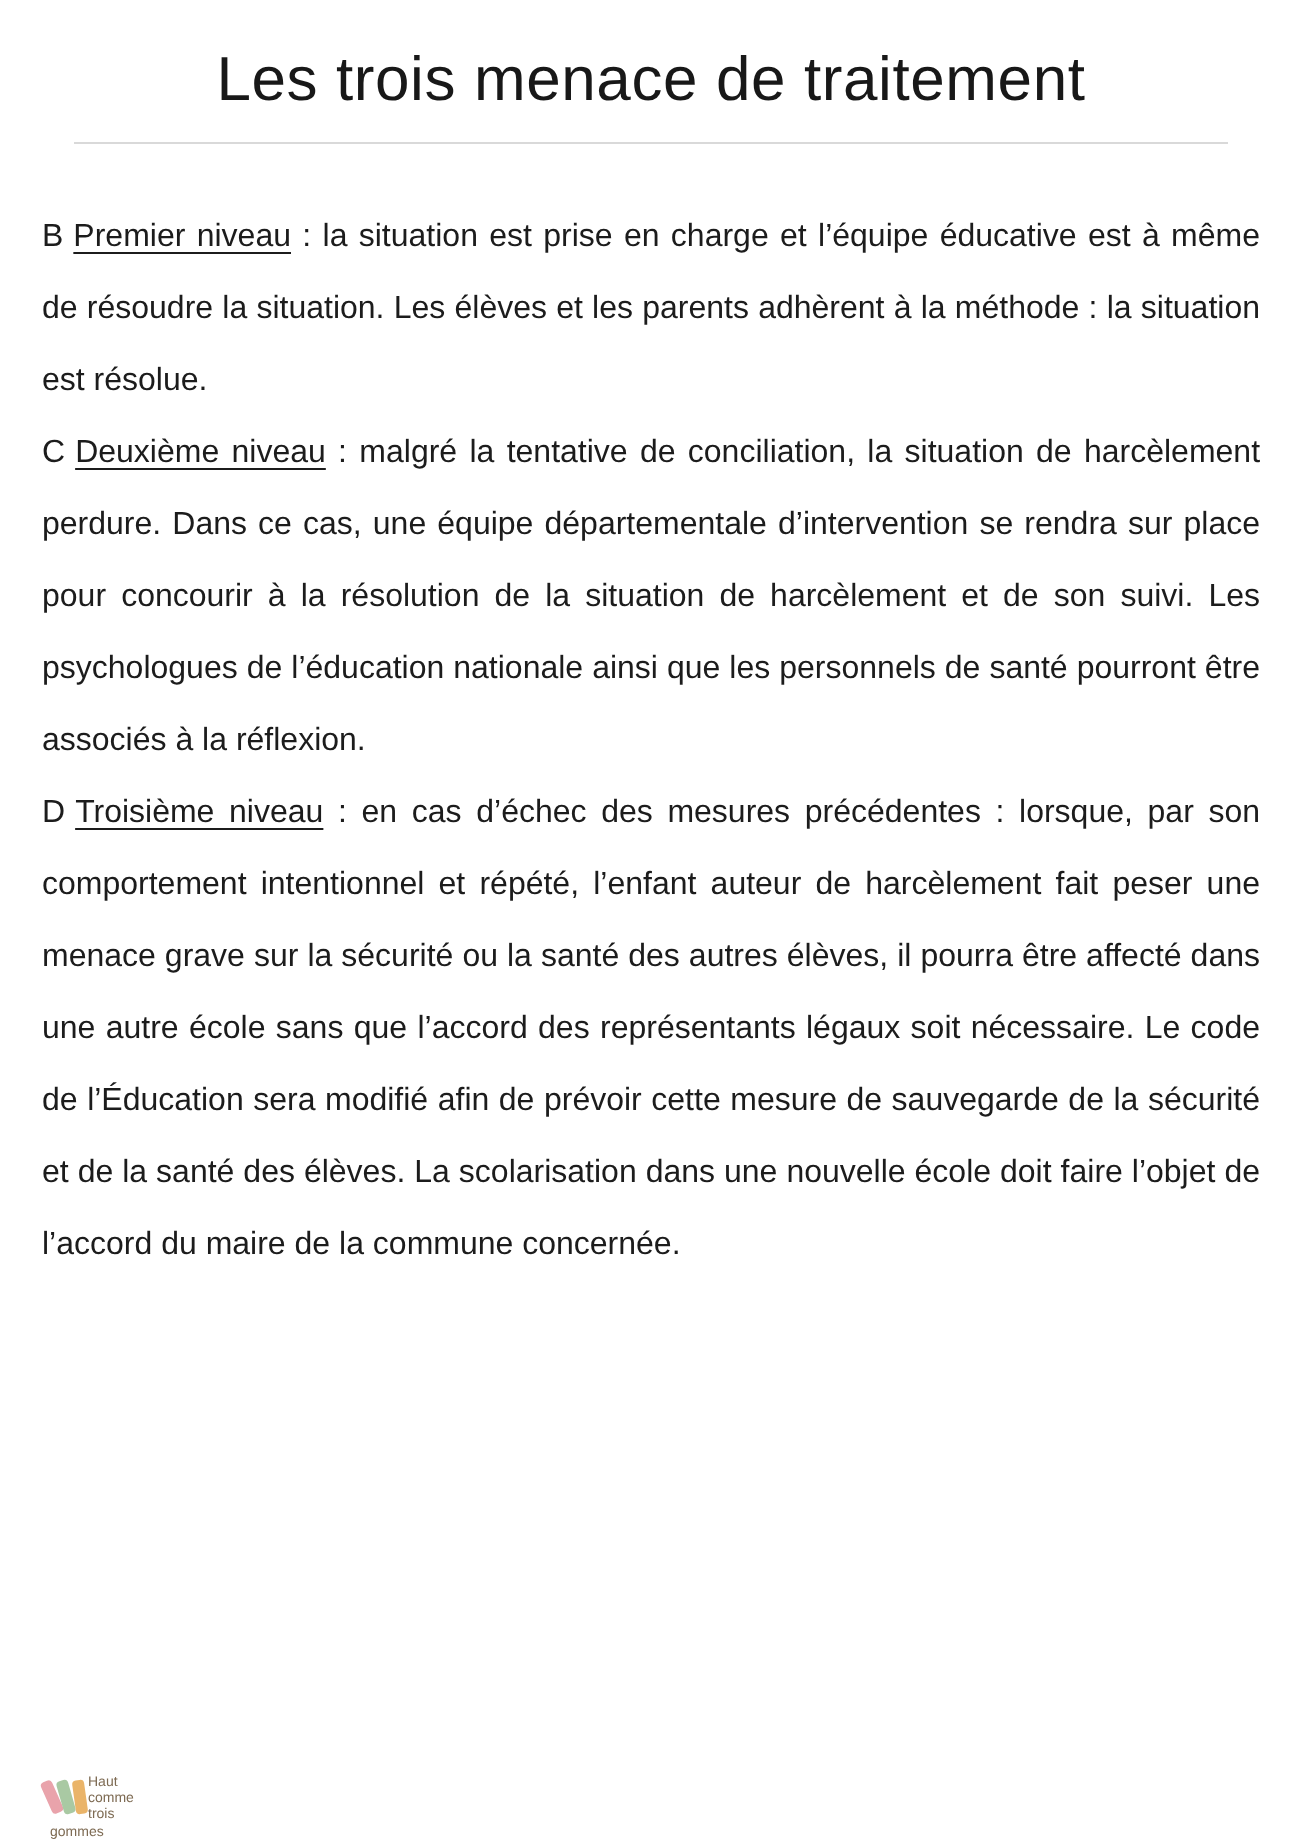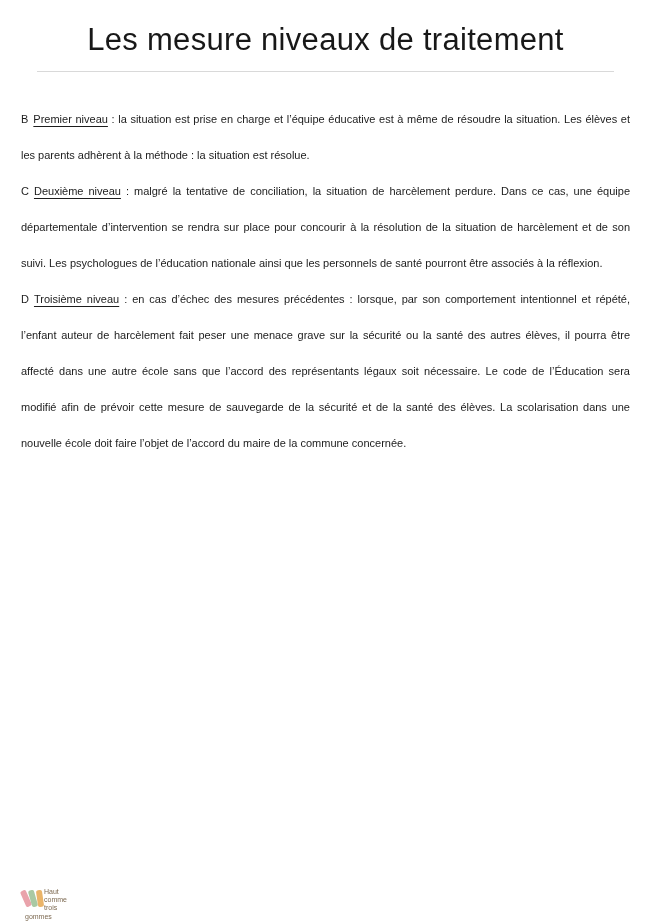--- a/index.html
+++ b/index.html
@@ -26,21 +26,21 @@
   .title-rule {
     display: block;
     width: 577px;
     margin: 13px auto 0 auto;
     border: none;
     border-top: 1px solid #d9d9d9;
     height: 0;
   }
   .content {
     margin: 29px 21px 0 21px;
-    font-size: 11px;
+    font-size: 16px;
     line-height: 36px;
     color: #1c1c1c;
     text-align: justify;
   }
   .para { margin: 0; }
   .para-letter { margin-right: 5px; }
   .para-heading { text-decoration: underline; text-underline-offset: 3px; }
   .logo {
     position: absolute;
     left: 22px;
@@ -75,21 +75,21 @@
     line-height: 8px;
     margin-top: 1px;
     padding-left: 3px;
   }
 </style>
 </head>
 <body>
 
 <div class="page">
 
-  <h1 class="title">Les mesure niveaux de traitement</h1>
+  <h1 class="title">Les trois menace de traitement</h1>
   <hr class="title-rule">
 
   <div class="content">
 
     <p class="para"><span class="para-letter">B</span><span class="para-heading">Premier niveau</span><span> : la situation est prise en charge et l’équipe éducative est à même de résoudre la situation. Les élèves et les parents adhèrent à la méthode : la situation est résolue.</span></p>
 
     <p class="para"><span class="para-letter">C</span><span class="para-heading">Deuxième niveau</span><span> : malgré la tentative de conciliation, la situation de harcèlement perdure. Dans ce cas, une équipe départementale d’intervention se rendra sur place pour concourir à la résolution de la situation de harcèlement et de son suivi. Les psychologues de l’éducation nationale ainsi que les personnels de santé pourront être associés à la réflexion.</span></p>
 
     <p class="para"><span class="para-letter">D</span><span class="para-heading">Troisième niveau</span><span> : en cas d’échec des mesures précédentes : lorsque, par son comportement intentionnel et répété, l’enfant auteur de harcèlement fait peser une menace grave sur la sécurité ou la santé des autres élèves, il pourra être affecté dans une autre école sans que l’accord des représentants légaux soit nécessaire.  Le code de l’Éducation sera modifié afin de prévoir cette mesure de sauvegarde de la sécurité et de la santé des élèves. La scolarisation dans une nouvelle école doit faire l’objet de l’accord du maire de la commune concernée.</span></p>
 

